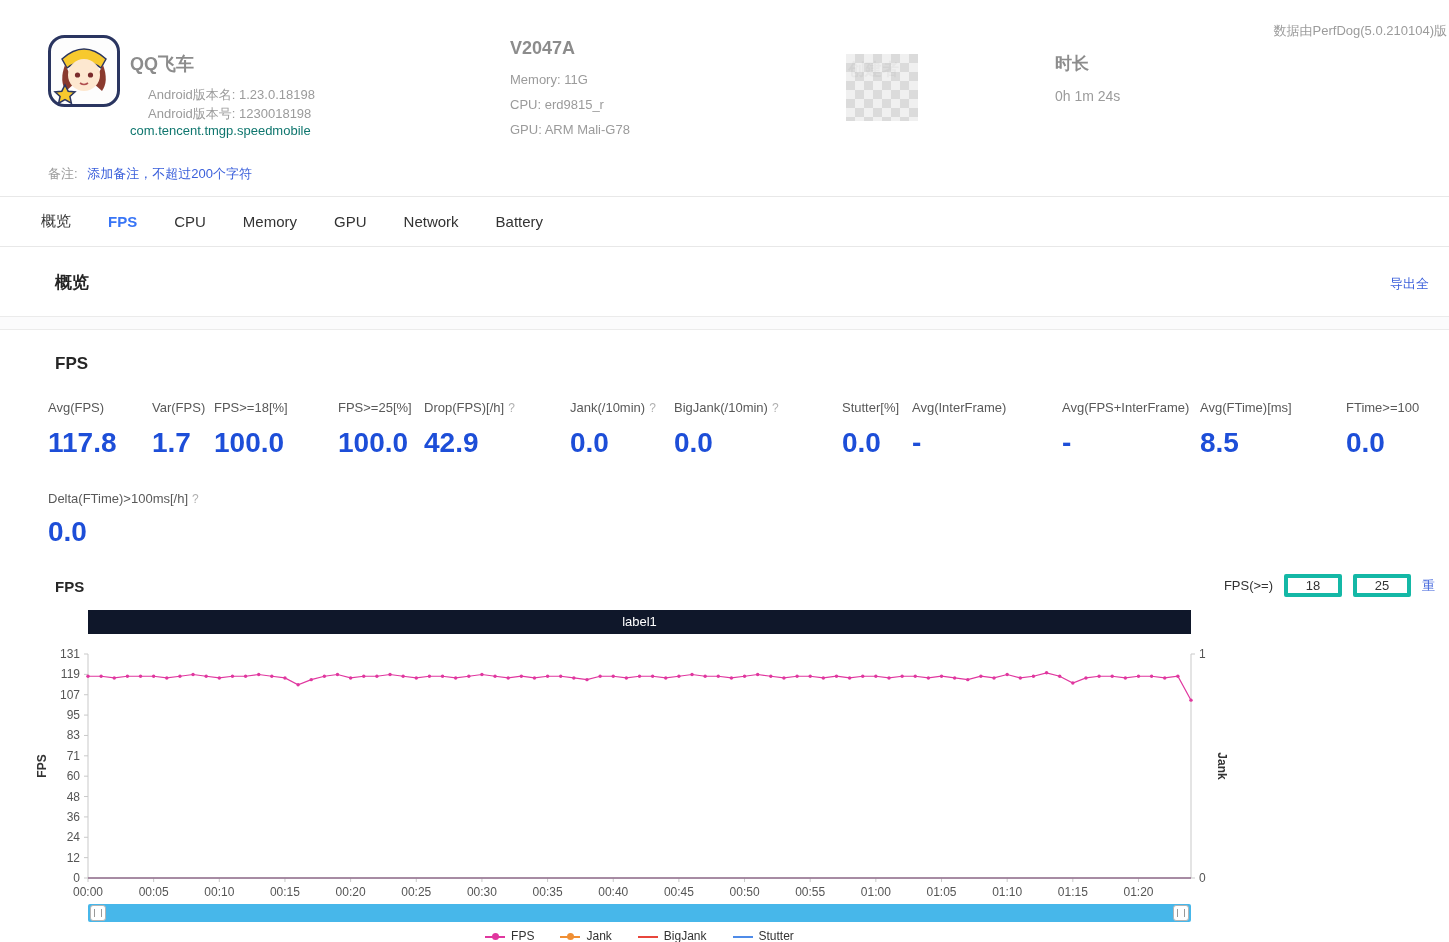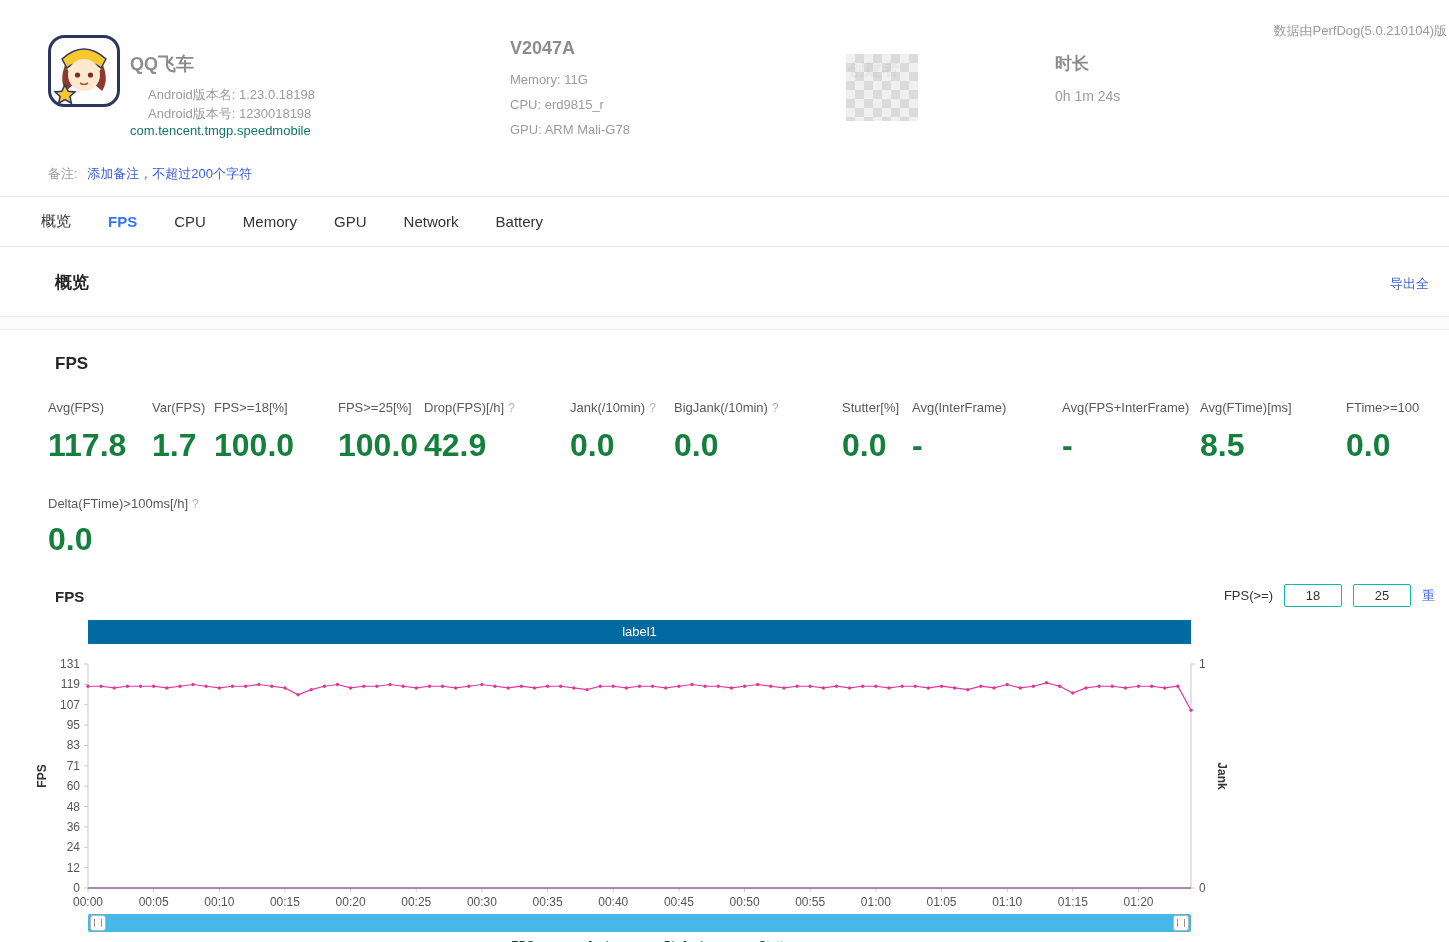--- a/index.html
+++ b/index.html
@@ -50,37 +50,37 @@
   .fps-title { margin-left:55px; font-size:17px; font-weight:bold; color:#262626; }
   .metrics-row1 { display:flex; margin-top:26px; padding-left:48px; }
   .metric { text-align:left; flex:0 0 auto; }
   .metrics-row1 .metric:nth-of-type(1){width:104px} .metrics-row1 .metric:nth-of-type(2){width:62px}
   .metrics-row1 .metric:nth-of-type(3){width:124px} .metrics-row1 .metric:nth-of-type(4){width:86px}
   .metrics-row1 .metric:nth-of-type(5){width:146px} .metrics-row1 .metric:nth-of-type(6){width:104px}
   .metrics-row1 .metric:nth-of-type(7){width:168px} .metrics-row1 .metric:nth-of-type(8){width:70px}
   .metrics-row1 .metric:nth-of-type(9){width:150px} .metrics-row1 .metric:nth-of-type(10){width:138px}
   .metrics-row1 .metric:nth-of-type(11){width:146px} .metrics-row1 .metric:nth-of-type(12){width:118px}
   .metric-label { font-size:13px; color:#595959; white-space:nowrap; }
-  .metric-value { font-size:32px; font-weight:bold; color:#15803d; margin-top:12px; }
+  .metric-value { font-size:28px; font-weight:bold; color:#1d4ed8; margin-top:12px; }
   .help { color:#b0b0b0; font-size:12px; margin-left:4px; cursor:pointer; }
   .help::after { content:"?"; }
   .metrics-row2 { margin-top:32px; padding-left:48px; }
   .metrics-row2 .metric { width:208px; }
   .metrics-row2 .metric-value { margin-top:10px; }
 
   
   .chart-header { position:relative; margin-top:26px; height:26px; }
   .chart-title { position:absolute; left:55px; top:4px; font-size:15px; font-weight:bold; color:#262626; }
   .chart-controls { position:absolute; right:14px; top:0; display:flex; align-items:center; gap:11px; }
   .threshold-label { font-size:13px; color:#333; }
-  .threshold-input { width:58px; height:23px; border:1px solid #14b8a6; border-radius:2px;
+  .threshold-input { width:58px; height:23px; border:4px solid #14b8a6; border-radius:2px;
     text-align:center; font-size:13px; color:#333; font-family:inherit; }
   .reset-link { font-size:13px; color:#3a5fdb; cursor:pointer; white-space:nowrap; }
   .chart-banner { margin:10px 0 0 88px; width:1103px; height:24px; line-height:24px;
-    background:#0369a1; color:#fff; font-size:13px; text-align:center; }
+    background:#0f172a; color:#fff; font-size:13px; text-align:center; }
   #chart-svg { display:block; }
   .tl { font-size:12px; fill:#555; font-family:"Liberation Sans","DejaVu Sans",sans-serif; }
   .ax { stroke:#c9c9c9; stroke-width:1; }
   .at { font-size:12px; font-weight:bold; fill:#333; font-family:"Liberation Sans","DejaVu Sans",sans-serif; }
   .chart-scrollbar { position:relative; margin:8px 0 0 88px; width:1103px; height:18px;
     background:#47b7ea; border-radius:2px; }
   .sb-handle { position:absolute; top:1px; width:16px; height:16px; background:#fff;
     border:1px solid #b5b5b5; border-radius:3px; cursor:ew-resize; }
   .sb-handle::before { content:""; display:block; width:6px; height:8px; margin:3px auto 0;
     border-left:1px solid #999; border-right:1px solid #999; }

